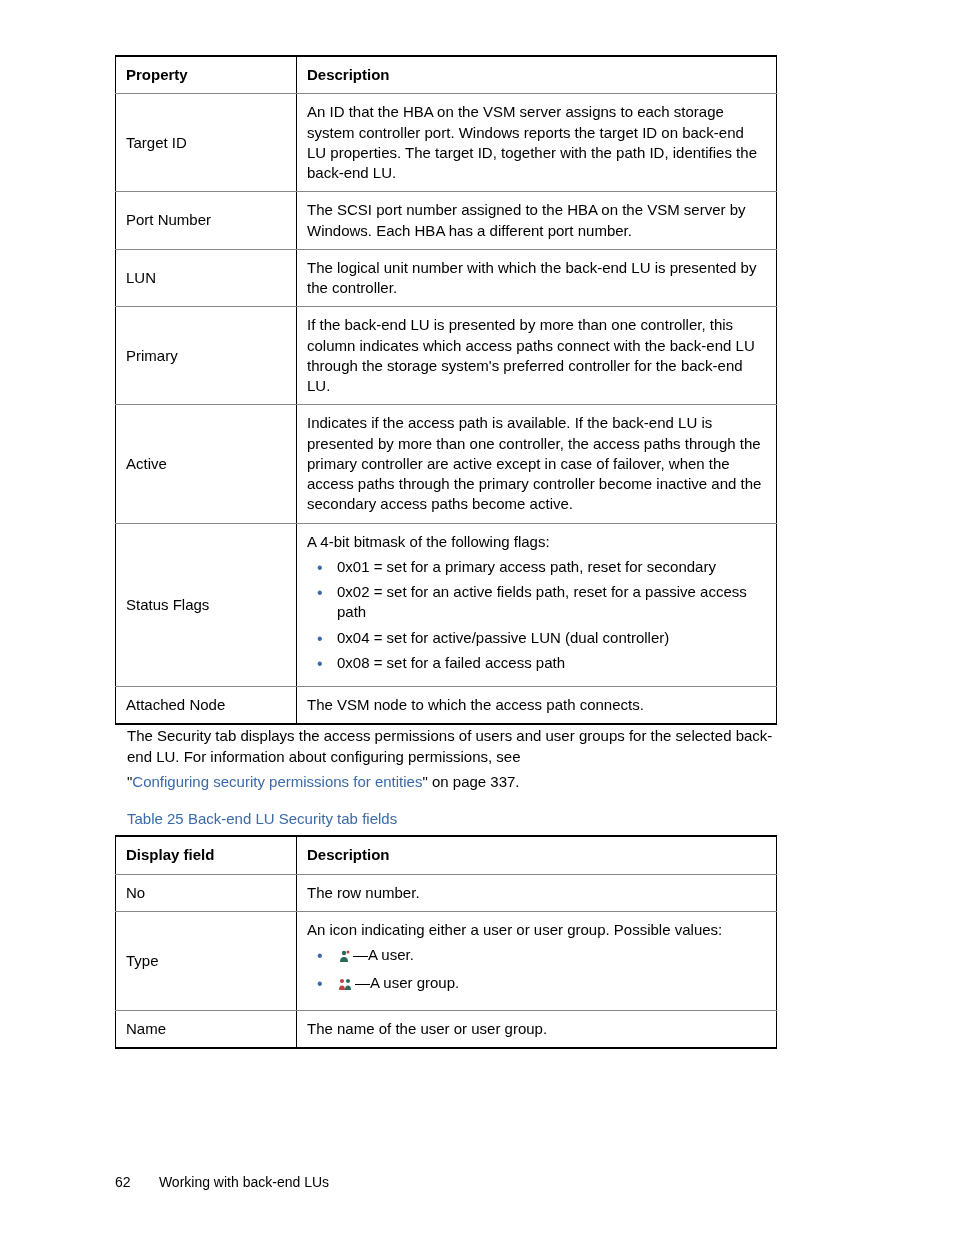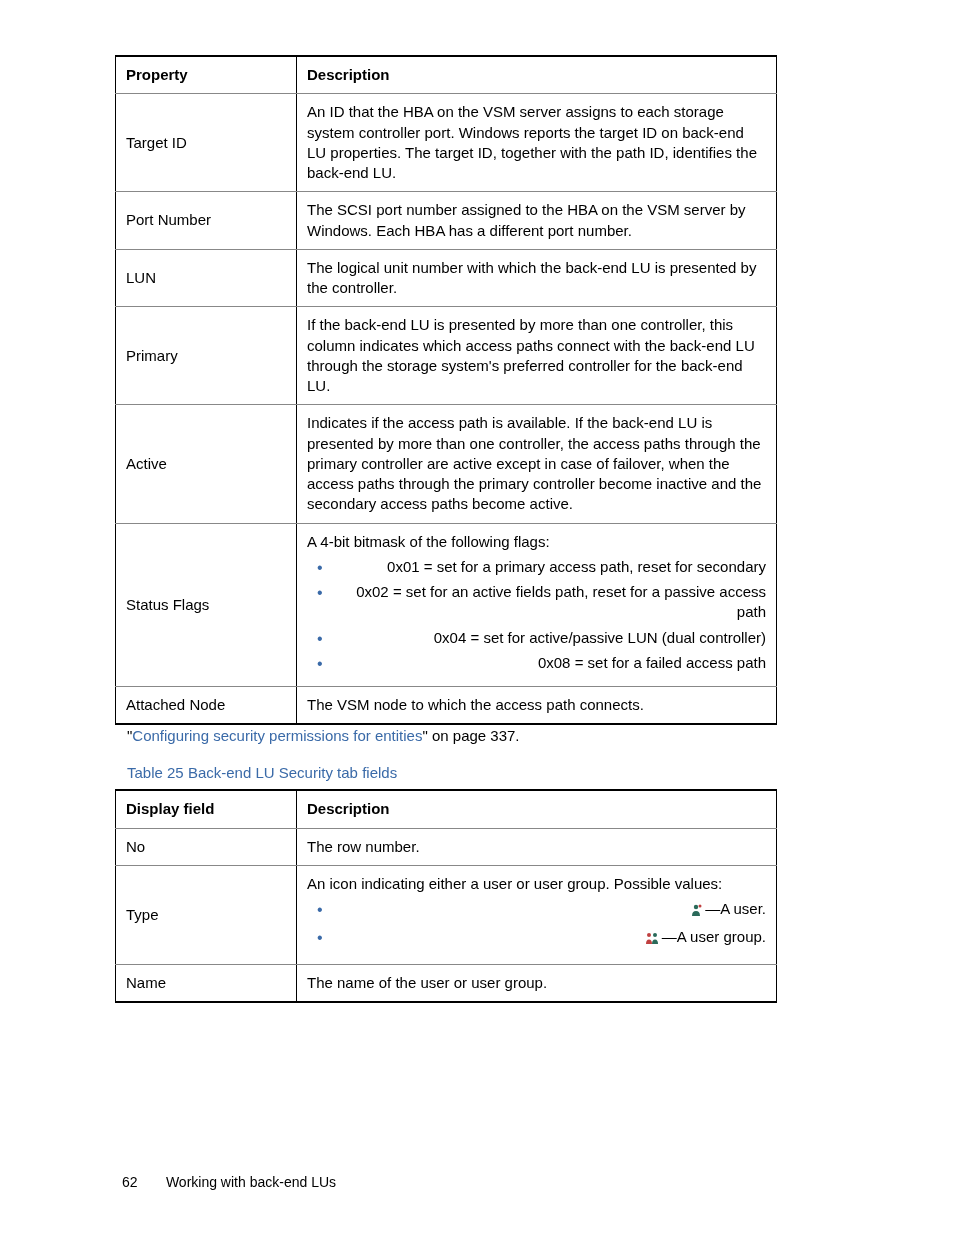--- a/index.html
+++ b/index.html
@@ -48,21 +48,20 @@
     border-bottom: none;
   }
   table.doc-table td:first-child,
   table.doc-table th:first-child {
     width: 160px;
   }
   ul.flag-list {
     margin: 4px 0 0 0;
     padding-left: 18px;
     list-style: none;
-    text-align: right;
   }
   ul.flag-list li {
     position: relative;
     padding-left: 12px;
     margin: 5px 0;
   }
   ul.flag-list li::before {
     content: "•";
     position: absolute;
     left: -8px;
@@ -94,21 +93,21 @@
     margin: 18px 0 8px 0;
   }
   .icon-user, .icon-group {
     display: inline-block;
     vertical-align: -3px;
     margin-right: 2px;
   }
   .footer {
     position: absolute;
     bottom: 45px;
-    left: 122px;
+    left: 115px;
     font-size: 14px;
     font-weight: 300;
   }
   .footer .pnum {
     display: inline-block;
     width: 40px;
   }
   .indent-block {
     margin-left: 12px;
   }
@@ -160,20 +159,23 @@
       </tr>
       <tr>
         <td>Attached Node</td>
         <td>The VSM node to which the access path connects.</td>
       </tr>
     </tbody>
   </table>
 
 
   <div class="indent-block">
+    <p class="body-text">
+      <span>The Security tab displays the access permissions of users and user groups for the selected back-end LU. For information about configuring permissions, see</span>
+    </p>
     <p class="body-text">
       <span>"</span><a class="link" href="#">Configuring security permissions for entities</a><span>" on page 337.</span>
     </p>
 
     <div class="table-caption">Table 25 Back-end LU Security tab fields</div>
   </div>
 
   <table class="doc-table">
     <thead>
       <tr>

